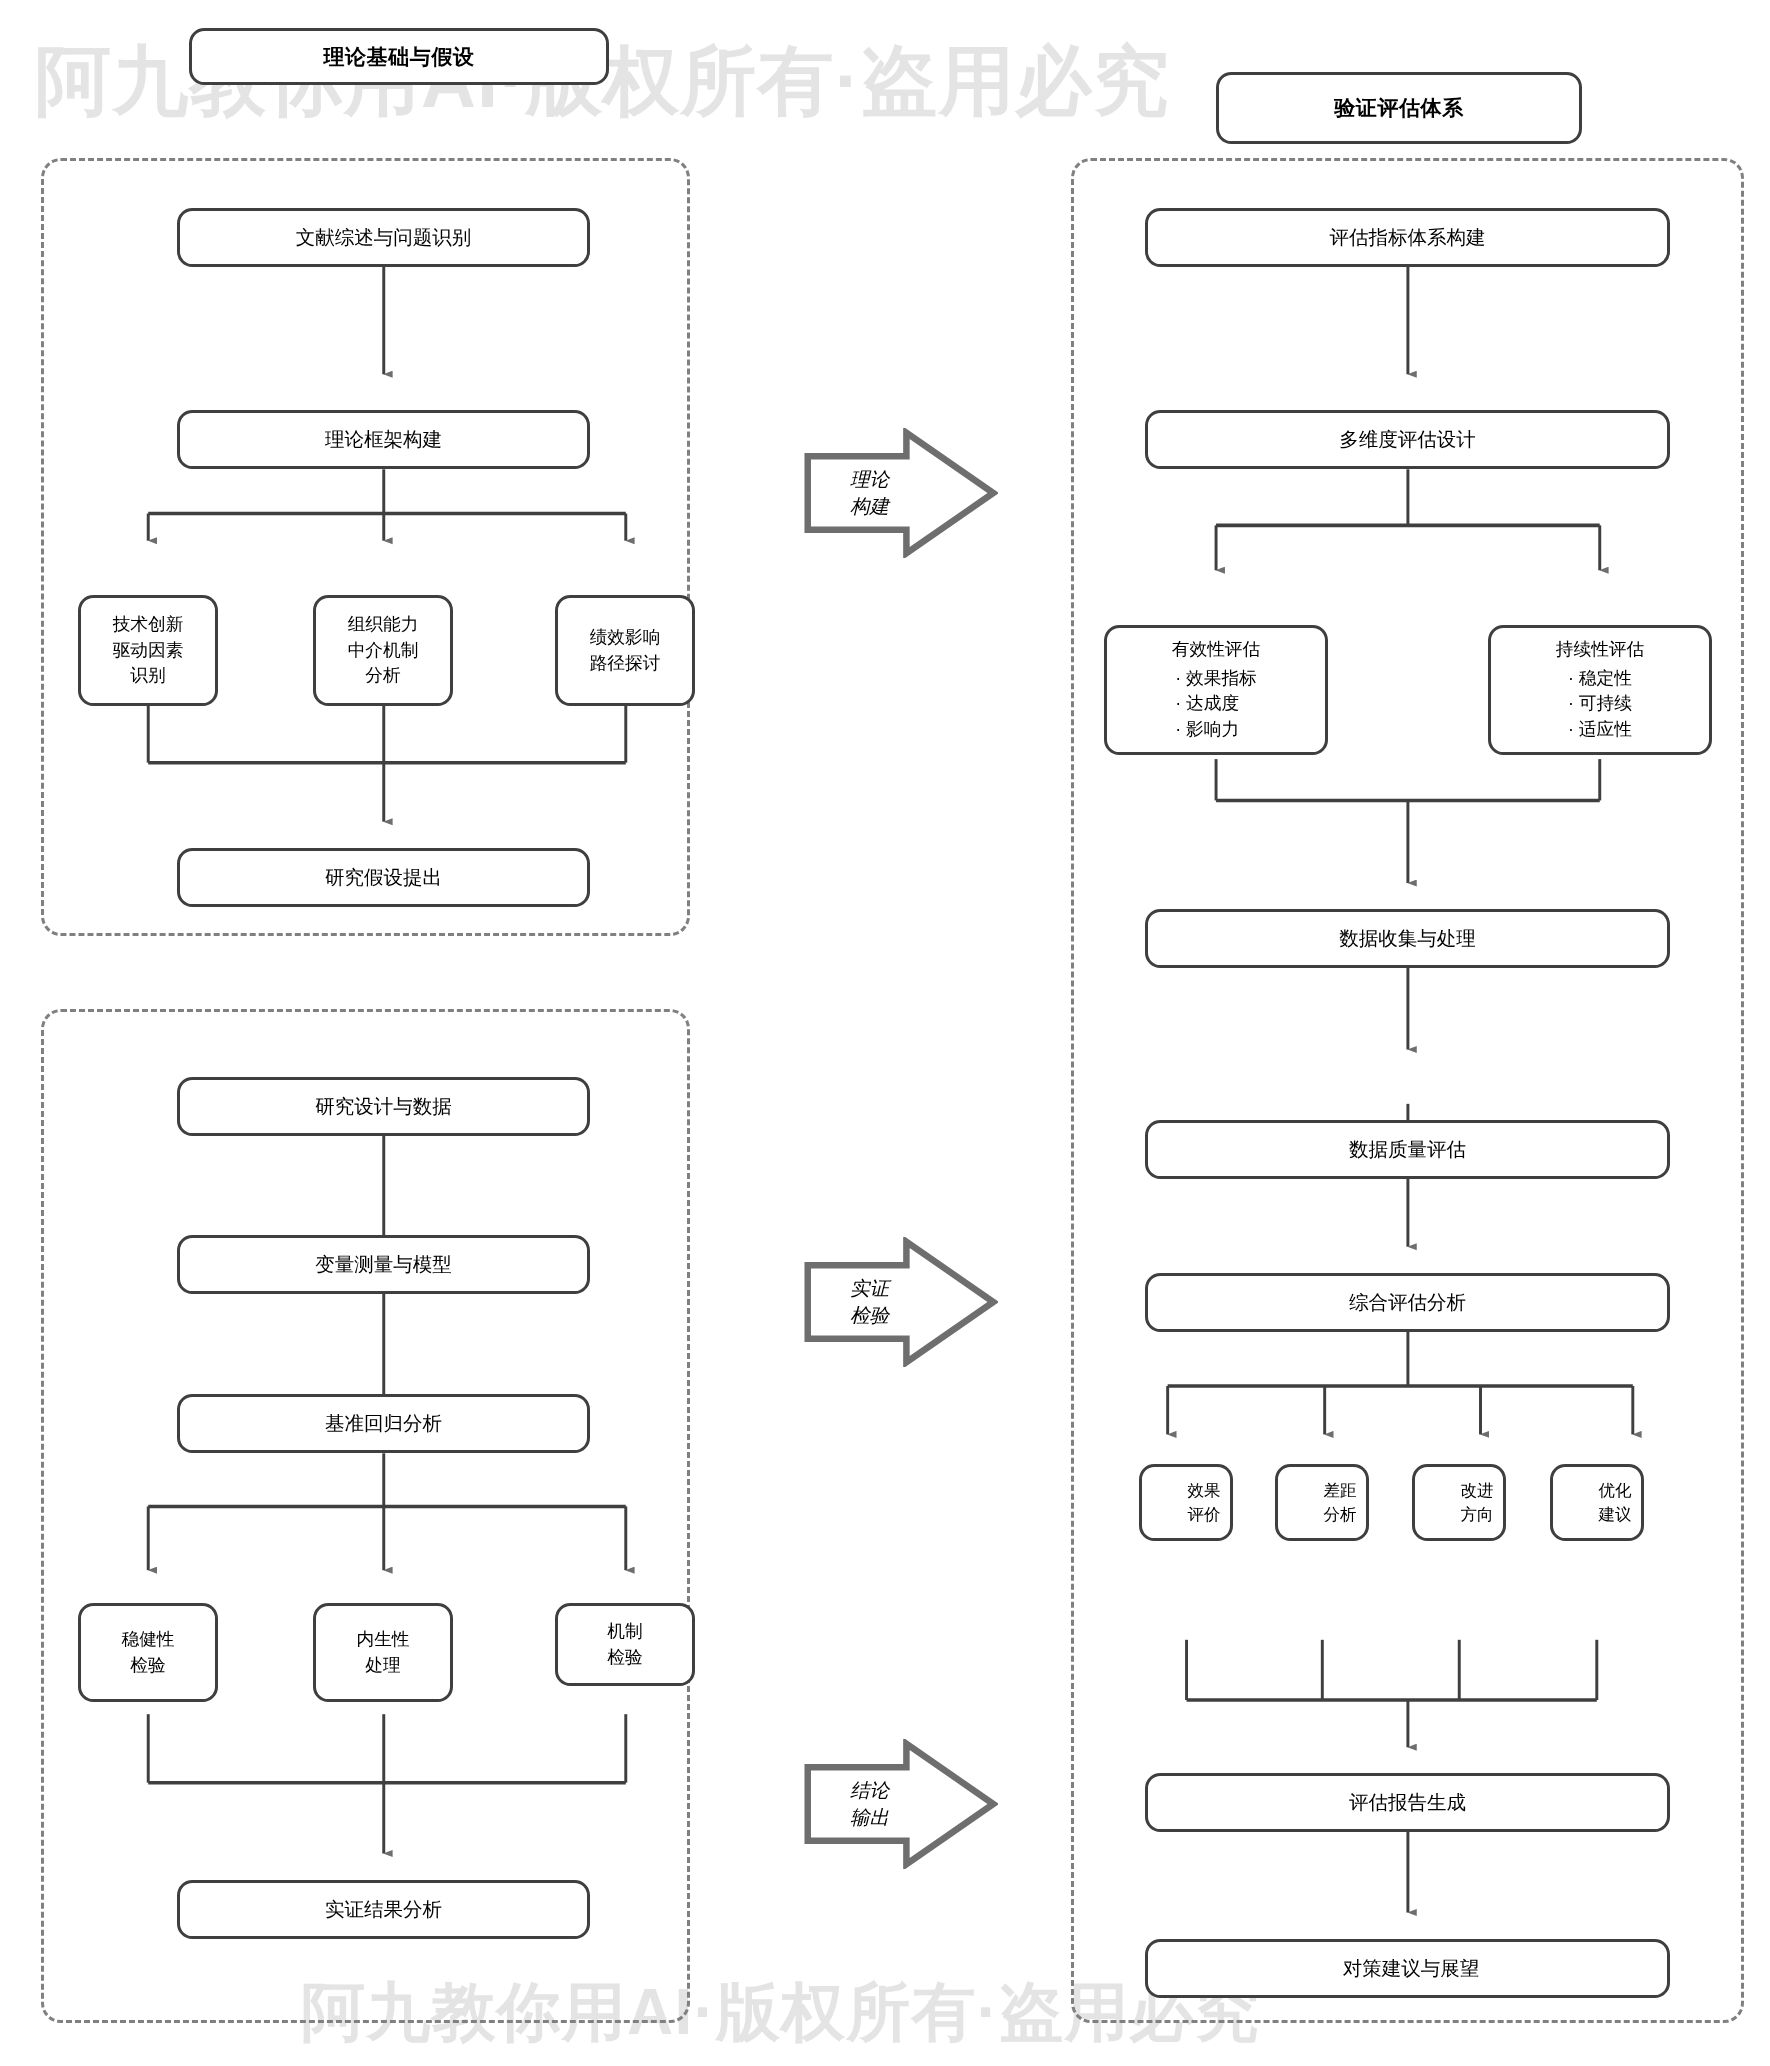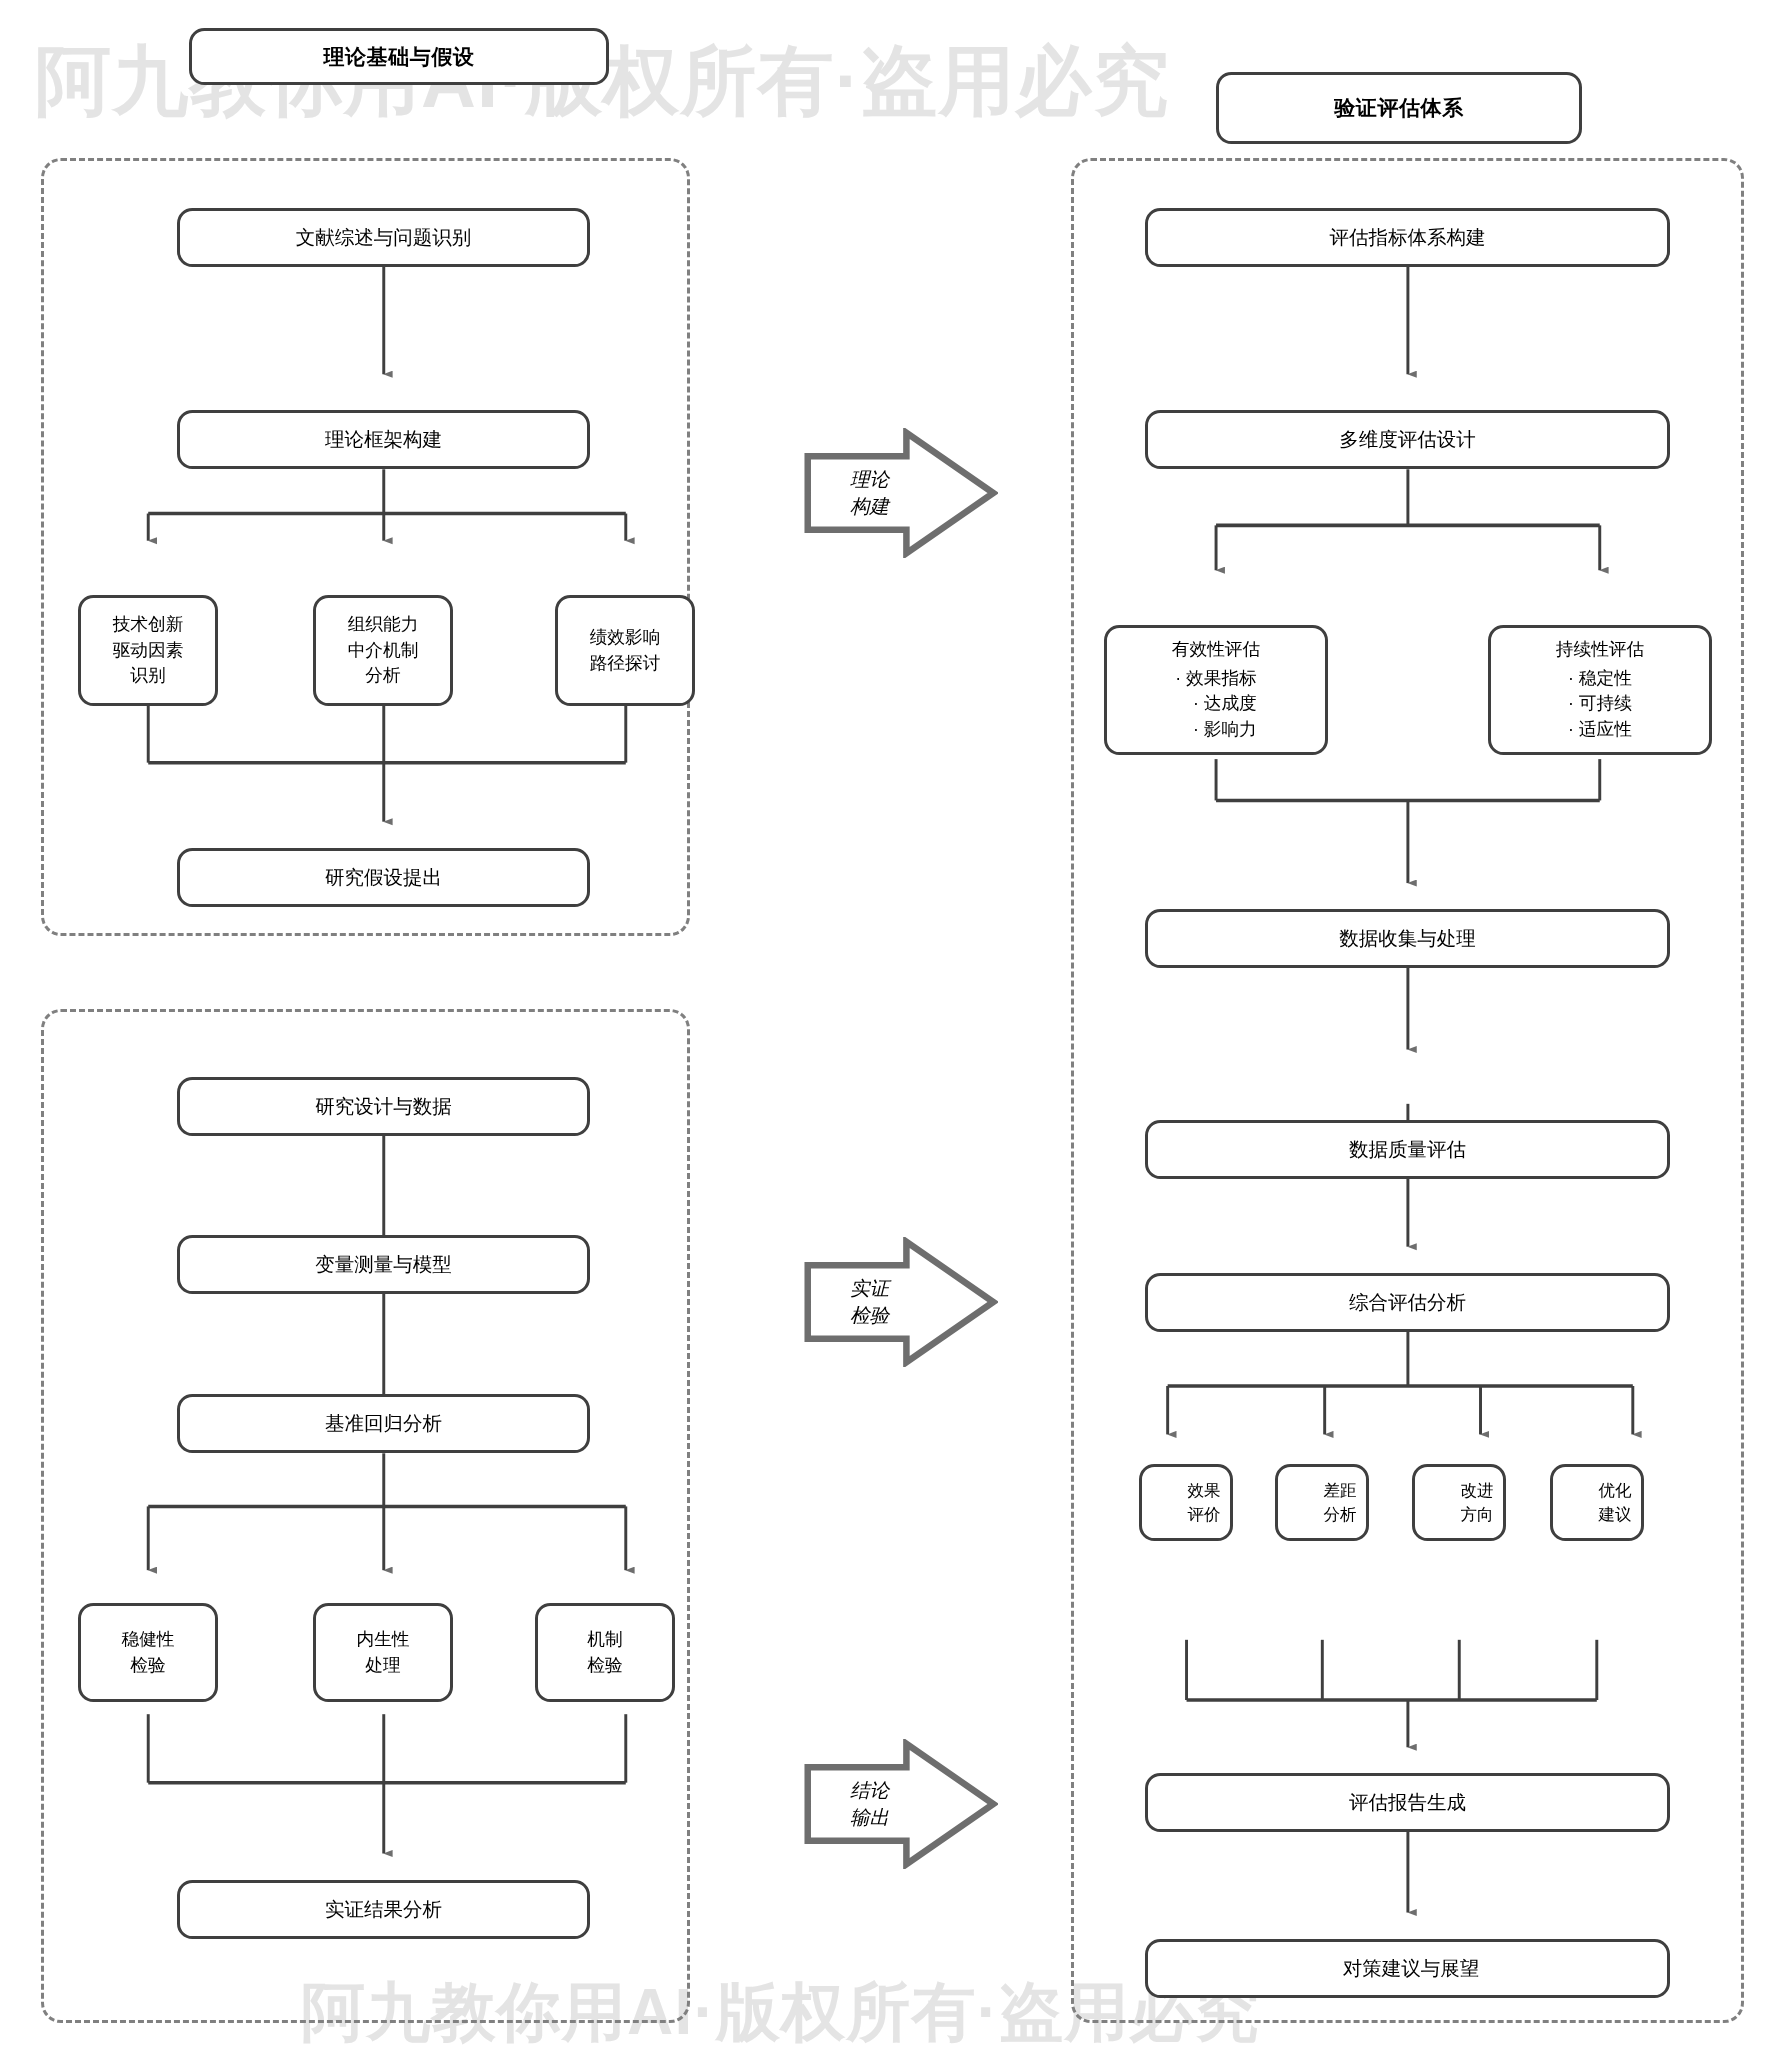--- a/index.html
+++ b/index.html
@@ -74,21 +74,21 @@
   .node {
     position: absolute;
     box-sizing: border-box;
     border: 3px solid #3f3f3f;
     border-radius: 15.3px;
     background: #ffffff;
     display: flex;
     flex-direction: column;
     align-items: center;
     justify-content: center;
-    text-align: right;
+    text-align: left;
     color: #000000;
     font-size: 19.5px;
     line-height: 1.45;
   }
   .node.wide   { width: 413px;  height: 59px; }
   .node.small  { width: 140px;  height: 111px; font-size: 17.7px; }
   .node.rwide  { width: 525px;  height: 59px; }
   .node.rdetail{ width: 224px;  height: 130px; font-size: 17.7px; }
   .node.rtiny  { width: 94px;  height: 77px; font-size: 16.5px; padding-left: 36px; }
   .node .ln { display:block; }
@@ -245,21 +245,21 @@
   </div>
 
   <div class="node small" style="left:78px; top:1603px; height:99px;">
     <span class="ln">稳健性</span>
     <span class="ln">检验</span>
   </div>
   <div class="node small" style="left:313px; top:1603px; height:99px;">
     <span class="ln">内生性</span>
     <span class="ln">处理</span>
   </div>
-  <div class="node small" style="left:535px; top:1603px; height:99px;">
+  <div class="node small" style="left:555px; top:1603px; height:83px;">
     <span class="ln">机制</span>
     <span class="ln">检验</span>
   </div>
 
   <div class="node wide" style="left:177px; top:1880px;">
     <span class="ln">实证结果分析</span>
   </div>
 
   <div class="chev" style="left:803px; top:428px;">
     <svg width="195" height="130" viewBox="0 0 330 220">

